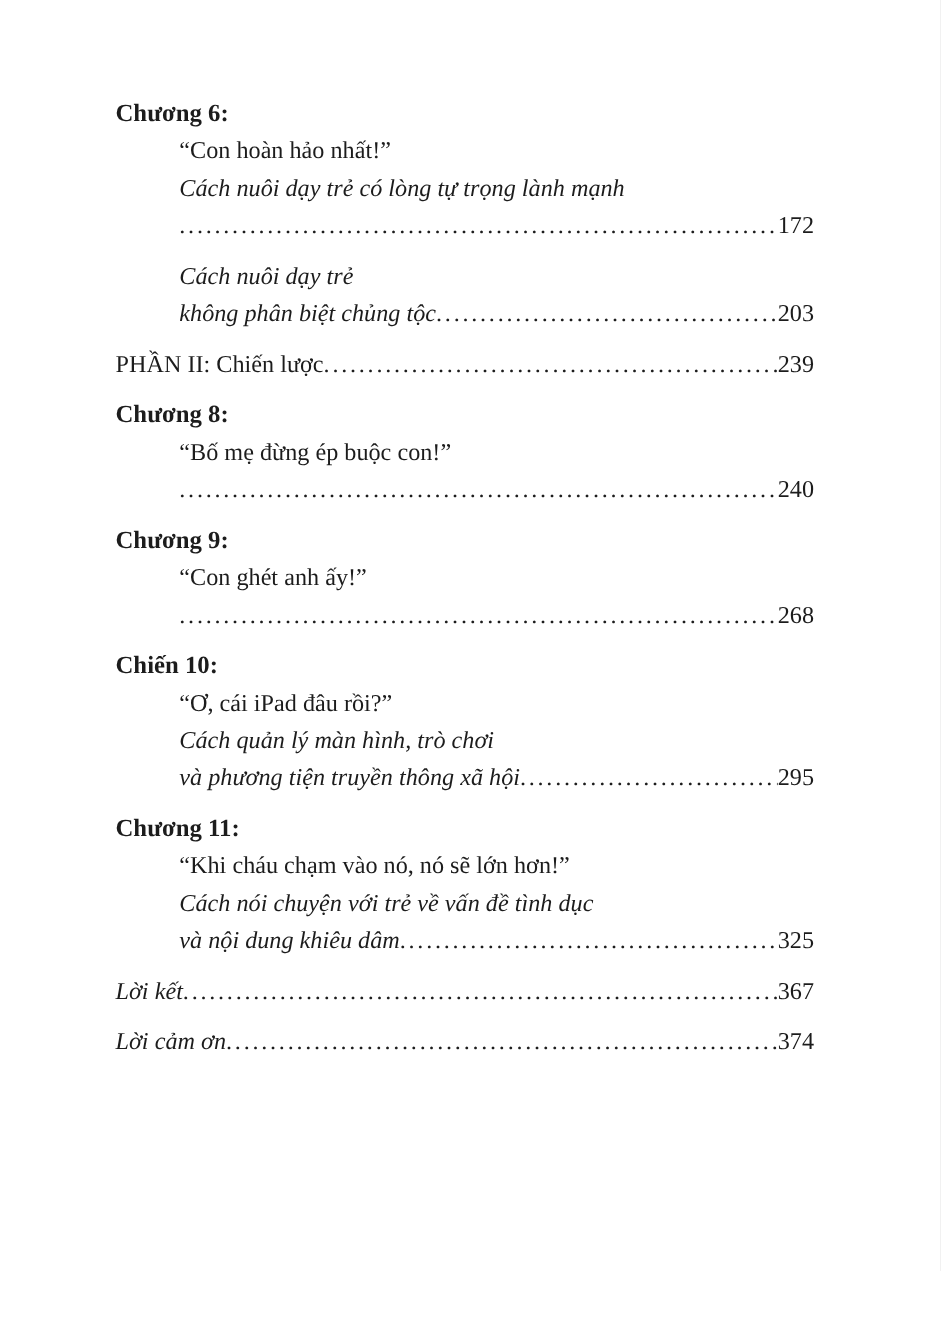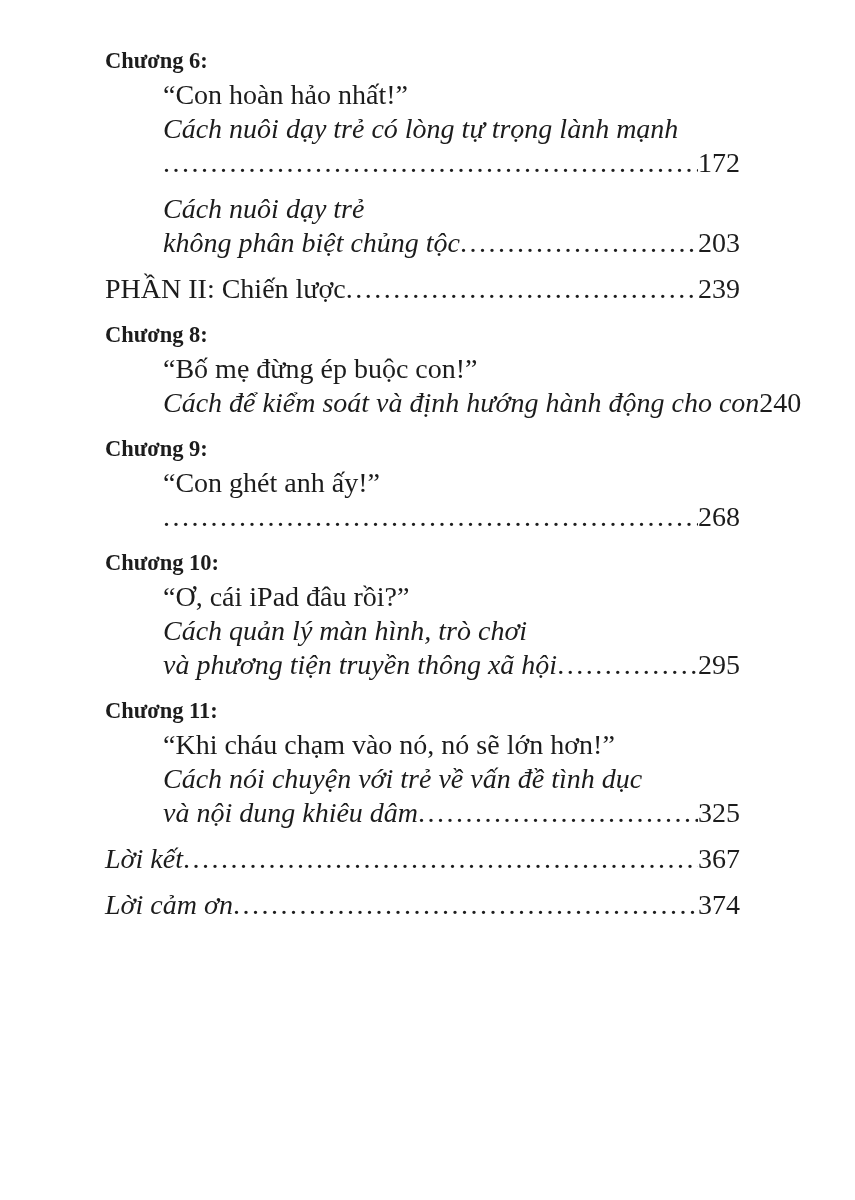--- a/index.html
+++ b/index.html
@@ -9,30 +9,30 @@
   }
   .book-page {
     position: relative;
     width: 855px;
     height: 1200px;
     margin: 0 auto;
     background: #ffffff;
     color: #1c1c1c;
     font-family: "Liberation Serif", serif;
     box-sizing: border-box;
-    padding: 44px 115px 0 105px;
+    padding: 86px 115px 0 105px;
     overflow: hidden;
   }
   .entry {
     margin-bottom: 12px;
   }
   .line {
     display: flex;
     align-items: baseline;
-    font-size: 28px;
+    font-size: 22px;
     line-height: 34px;
     min-width: 0;
   }
   .heading-line {
     font-weight: bold;
     font-size: 22.5px;
   }
   .indent {
     padding-left: 58px;
   }
@@ -101,42 +101,41 @@
   </section>
 
   <section class="entry">
     <div class="line heading-line">
       <span class="txt">Chương 8:</span>
     </div>
     <div class="line indent">
       <span class="txt">“Bố mẹ đừng ép buộc con!”</span>
     </div>
     <div class="line indent">
-      <span class="txt italic">Cách để kiểm soát và định hướng hành động cho con</span>
       <span class="dots">............................................................................................................................................</span>
       <span class="pnum">240</span>
     </div>
   </section>
 
   <section class="entry">
     <div class="line heading-line">
       <span class="txt">Chương 9:</span>
     </div>
     <div class="line indent">
       <span class="txt">“Con ghét anh ấy!”</span>
     </div>
     <div class="line indent">
       <span class="dots">............................................................................................................................................</span>
       <span class="pnum">268</span>
     </div>
   </section>
 
   <section class="entry">
     <div class="line heading-line">
-      <span class="txt">Chương 10:</span>
+      <span class="txt">Chiến 10:</span>
     </div>
     <div class="line indent">
       <span class="txt">“Ơ, cái iPad đâu rồi?”</span>
     </div>
     <div class="line indent">
       <span class="txt italic">Cách quản lý màn hình, trò chơi</span>
     </div>
     <div class="line indent">
       <span class="txt italic">và phương tiện truyền thông xã hội</span>
       <span class="dots">............................................................................................................................................</span>

